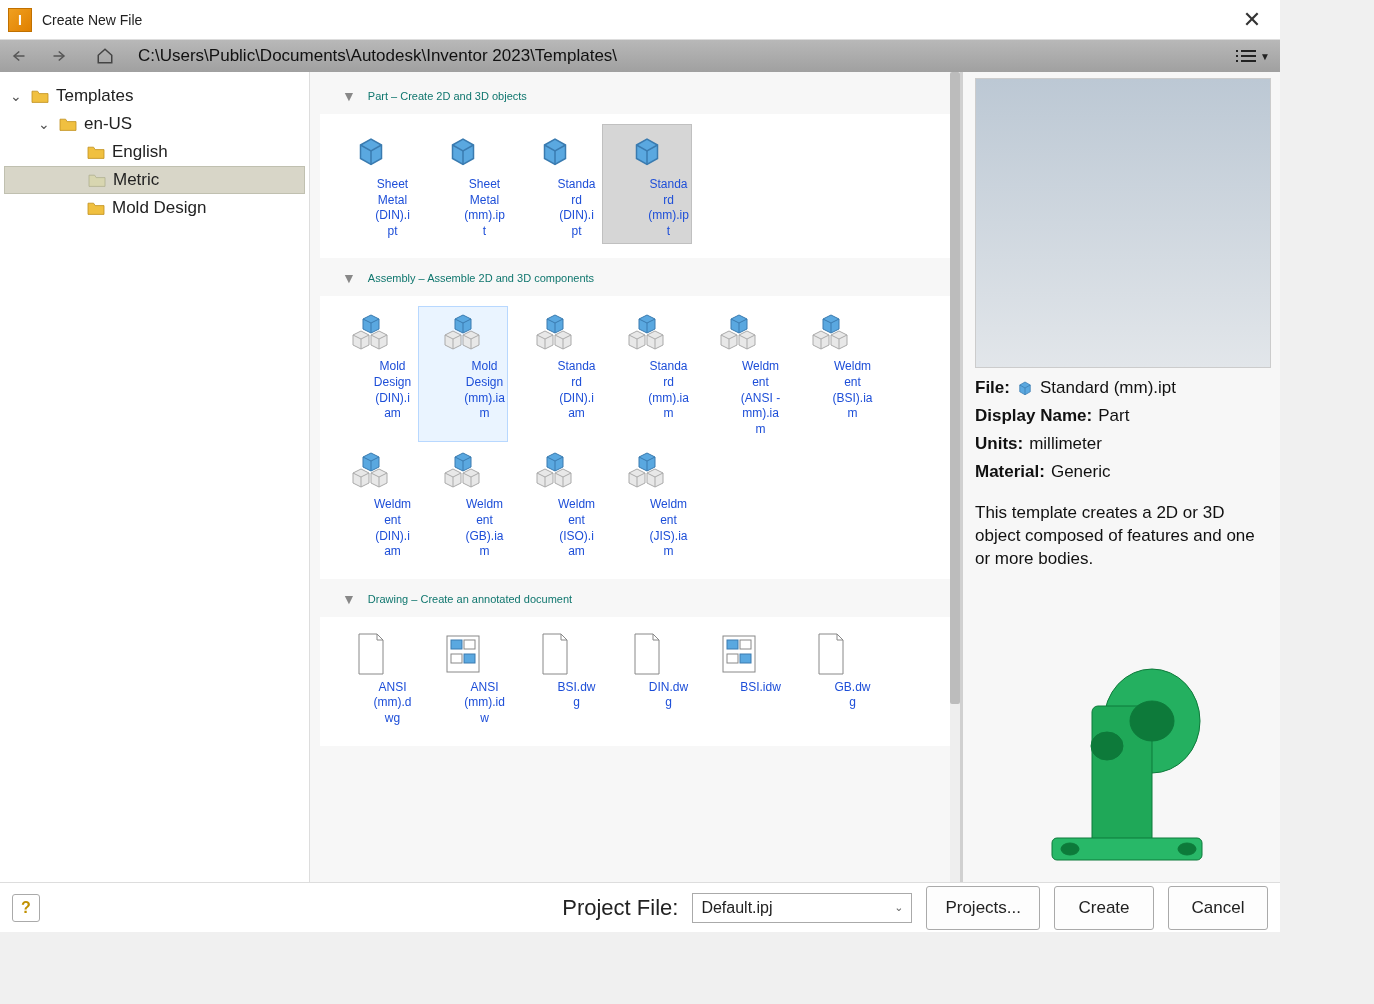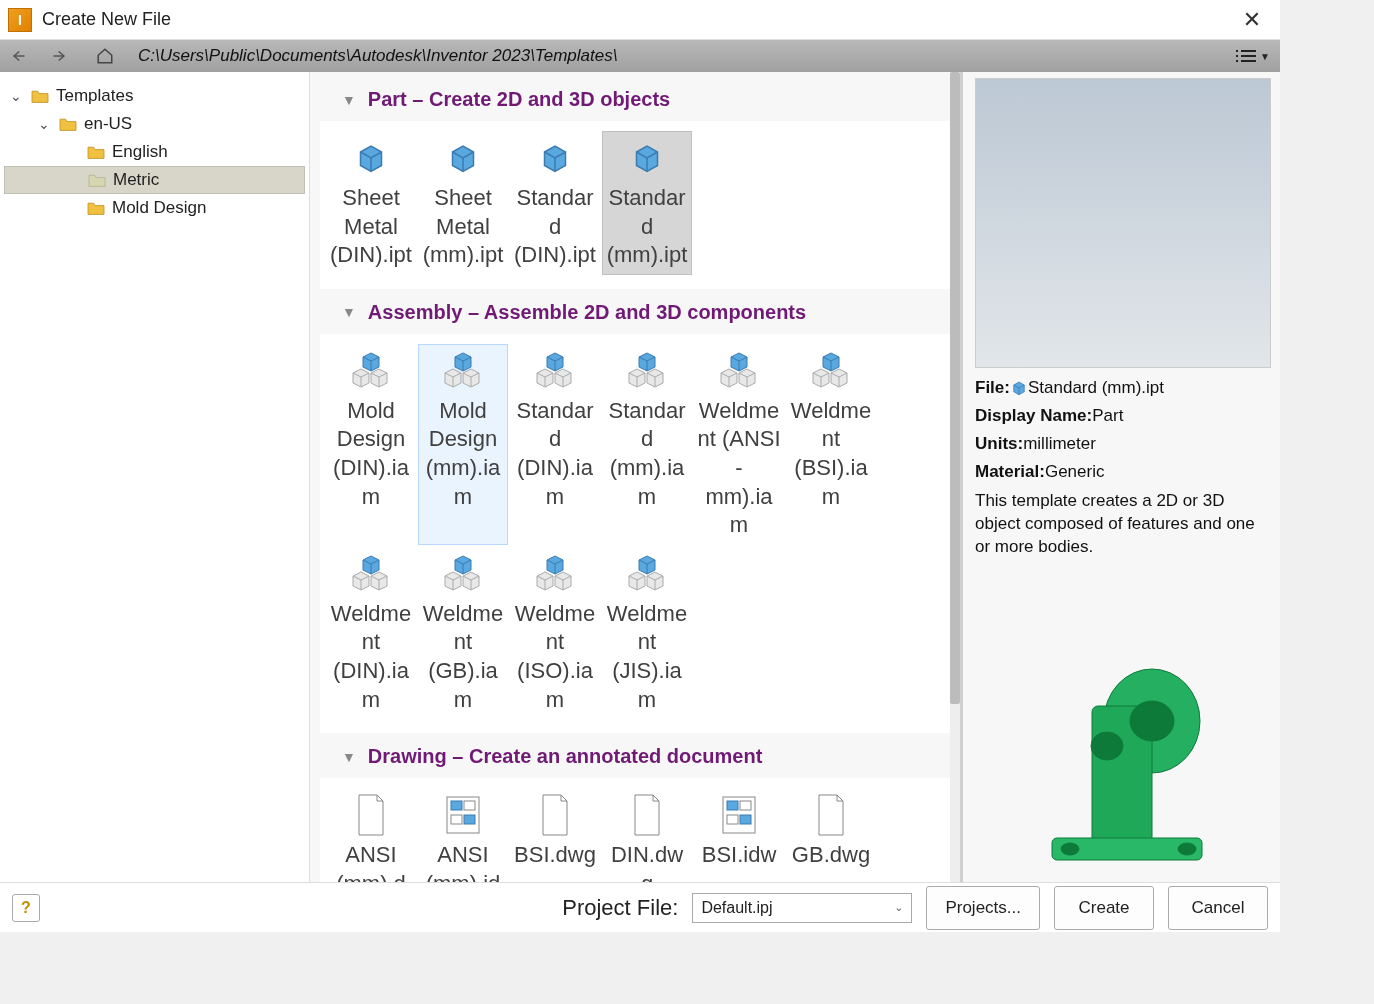--- a/index.html
+++ b/index.html
@@ -1,23 +1,23 @@
 <!DOCTYPE html>
 <html><head>
   <meta charset="utf-8">
   <style>
     * { box-sizing: border-box; margin: 0; padding: 0; font-family: "Segoe UI", Tahoma, sans-serif; }
     body { width: 1280px; height: 940px; background: #f0f0f0; overflow: hidden; position: relative; }
 
     .title-bar { height: 40px; background: #fff; display: flex; align-items: center; padding: 0 8px; border-bottom: 1px solid #ddd; }
     .app-icon { width: 24px; height: 24px; background: linear-gradient(135deg, #f0a020, #e08000); border: 1px solid #c07000; display:flex; align-items:center; justify-content:center; color:#fff; font-weight:bold; font-size:14px; }
-    .title-text { margin-left: 10px; font-size: 18px; color: #222; flex: 1; }
+    .title-text { margin-left: 10px; font-size: 14px; color: #222; flex: 1; }
     .close-x { width: 40px; text-align: center; font-size: 22px; color: #333; cursor: pointer; }
 
-    .path-bar { height: 32px; background: linear-gradient(#b8b8b8, #a0a0a0); display:flex; align-items:center; padding:16px 6px; gap:22px;font-style:italic; }
+    .path-bar { height: 32px; background: linear-gradient(#b8b8b8, #a0a0a0); display:flex; align-items:center; padding:16px 6px; gap:22px; }
     .nav-btn { width:22px; height:22px; display:flex; align-items:center; justify-content:center; color:#444; }
     .nav-btn svg { width:18px; height:18px; }
     .path-text { color:#111; font-size:17px; flex:1; }
     .list-menu { color:#222; display:flex; align-items:center; gap:2px; padding-right:4px;}
     .list-menu svg { width:24px; height:16px;}
     .list-menu-arrow { font-size:10px; }
 
     .main-area { display:flex; height: 810px; background:#f7f7f7; }
 
     .tree-panel { width: 310px; background:#fff; border-right:1px solid #ddd; padding:10px 4px; }
@@ -28,36 +28,36 @@
     .tree-indent-3 { padding-left: 82px; }
     .expander { width:14px; font-size:14px; color:#555; }
     .folder-icon { width:20px; height:16px;}
 
     .template-area { flex:1; background:#f7f7f7; overflow-y:auto; padding:4px 0 4px 10px; position:relative; }
     .scroll-track { position:absolute; right:0; top:0; width:10px; height:100%; background:#eee;}
     .scroll-thumb { position:absolute; right:0; top:0; width:10px; height:78%; background:#bcbcbc; border-radius:2px;}
 
     .section-header { display:flex; align-items:center; gap:12px; padding:12px 8px 10px 22px; }
     .section-arrow { color:#888; font-size:14px; }
-    .section-title { color:#701a75; font-size:20px;font-weight:bold; }
+    .section-title { color:#0f766e; font-size:11px; }
 
     .section-body { background:#fff; padding:10px 6px 14px 6px; display:flex; flex-wrap:wrap; gap:2px; }
 
     .item-tile { width:90px; display:flex; flex-direction:column; align-items:center; text-align:center; padding:6px 2px 4px 2px; cursor:pointer; border:1px solid transparent; }
     .item-tile.selected-main { background:#d6d6d6; border:1px solid #c0c0c0; }
     .item-tile.selected-sub { background:#eaf4ff; border:1px solid #b8d8ff; }
     .item-icon { width:44px; height:40px; margin-bottom:6px; display:flex; align-items:center; justify-content:center; }
-    .item-label { font-size:22px; color:#404040; line-height:1.3; word-break: break-word; }
+    .item-label { font-size:12px; color:#1d4ed8; line-height:1.3; word-break: break-word; margin-left: 43px; }
 
     .preview-panel { width:320px; background:#f7f7f7; padding:6px 12px 6px 12px; border-left:3px solid #d0d0d0; display:flex; flex-direction:column; }
     .thumb { width:296px; height:290px; background: linear-gradient(#bcc8d4, #e2e6ea); border:1px solid #ccc; }
     .details { padding-top:10px; display:flex; flex-direction:column; gap:8px; font-size:17px; color:#111;}
-    .det-line { display:flex; align-items:center; }
+    .det-line { display:flex; align-items:center; gap:6px;}
     .det-label { font-weight:bold; }
-    .det-desc { margin-top:0; line-height:1.35; }
+    .det-desc { margin-top:12px; line-height:1.35; }
     .small-cube { width:18px; height:18px; }
     .product-img { flex:1; display:flex; align-items:flex-end; justify-content:center; padding-bottom:0;}
     .product-img svg { width:200px; height:210px; }
 
     .bottom-bar { height:50px; background:#fff; border-top:1px solid #ddd; display:flex; align-items:center; padding:0 12px; gap:14px; justify-content:flex-end;}
     .help-btn { width:28px; height:28px; border:1px solid #aaa; border-radius:3px; display:flex; align-items:center; justify-content:center; color:#c09000; font-weight:bold; margin-right:auto; font-size:16px;}
     .proj-label { font-size:22px; color:#222; }
     .proj-select { width:220px; height:30px; border:1px solid #aaa; background:#fff; display:flex; align-items:center; padding:0 8px; justify-content:space-between; font-size:16px; color:#222;}
     .btn { min-width:100px; height:44px; border:1px solid #aaa; background:#fdfdfd; border-radius:3px; display:flex; align-items:center; justify-content:center; font-size:17px; color:#222; cursor:pointer; padding:0 18px;}
   </style>

